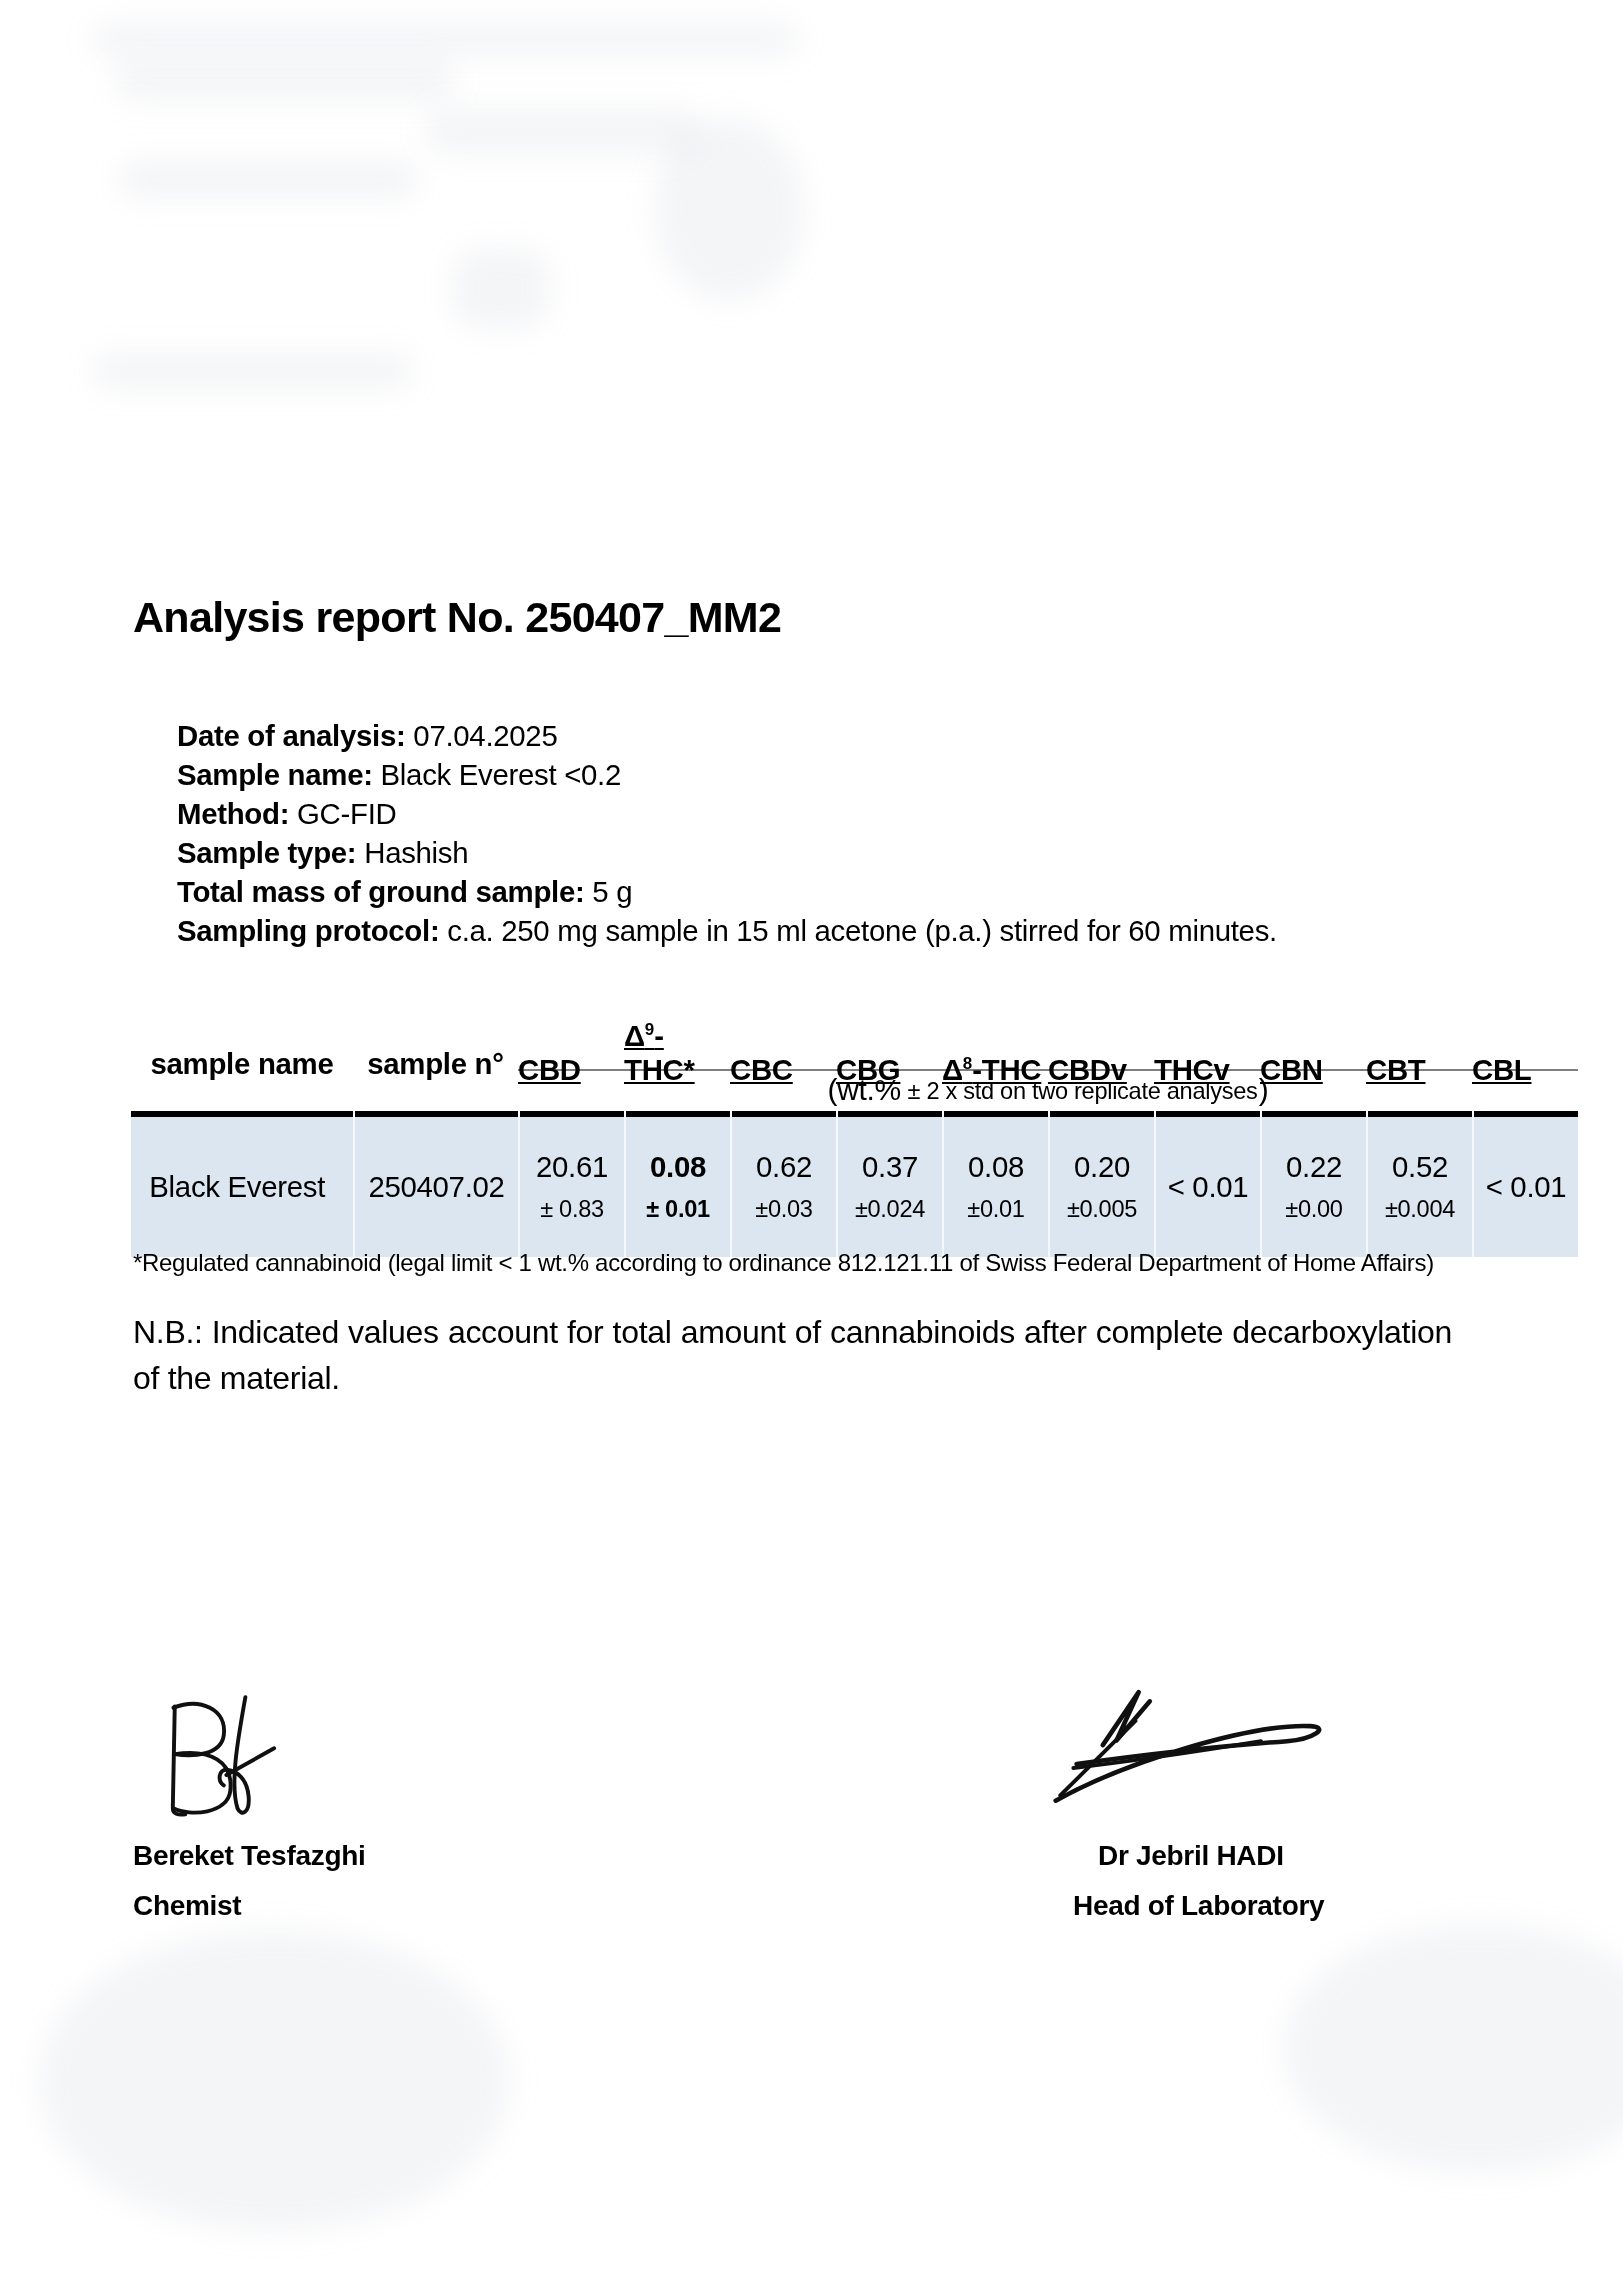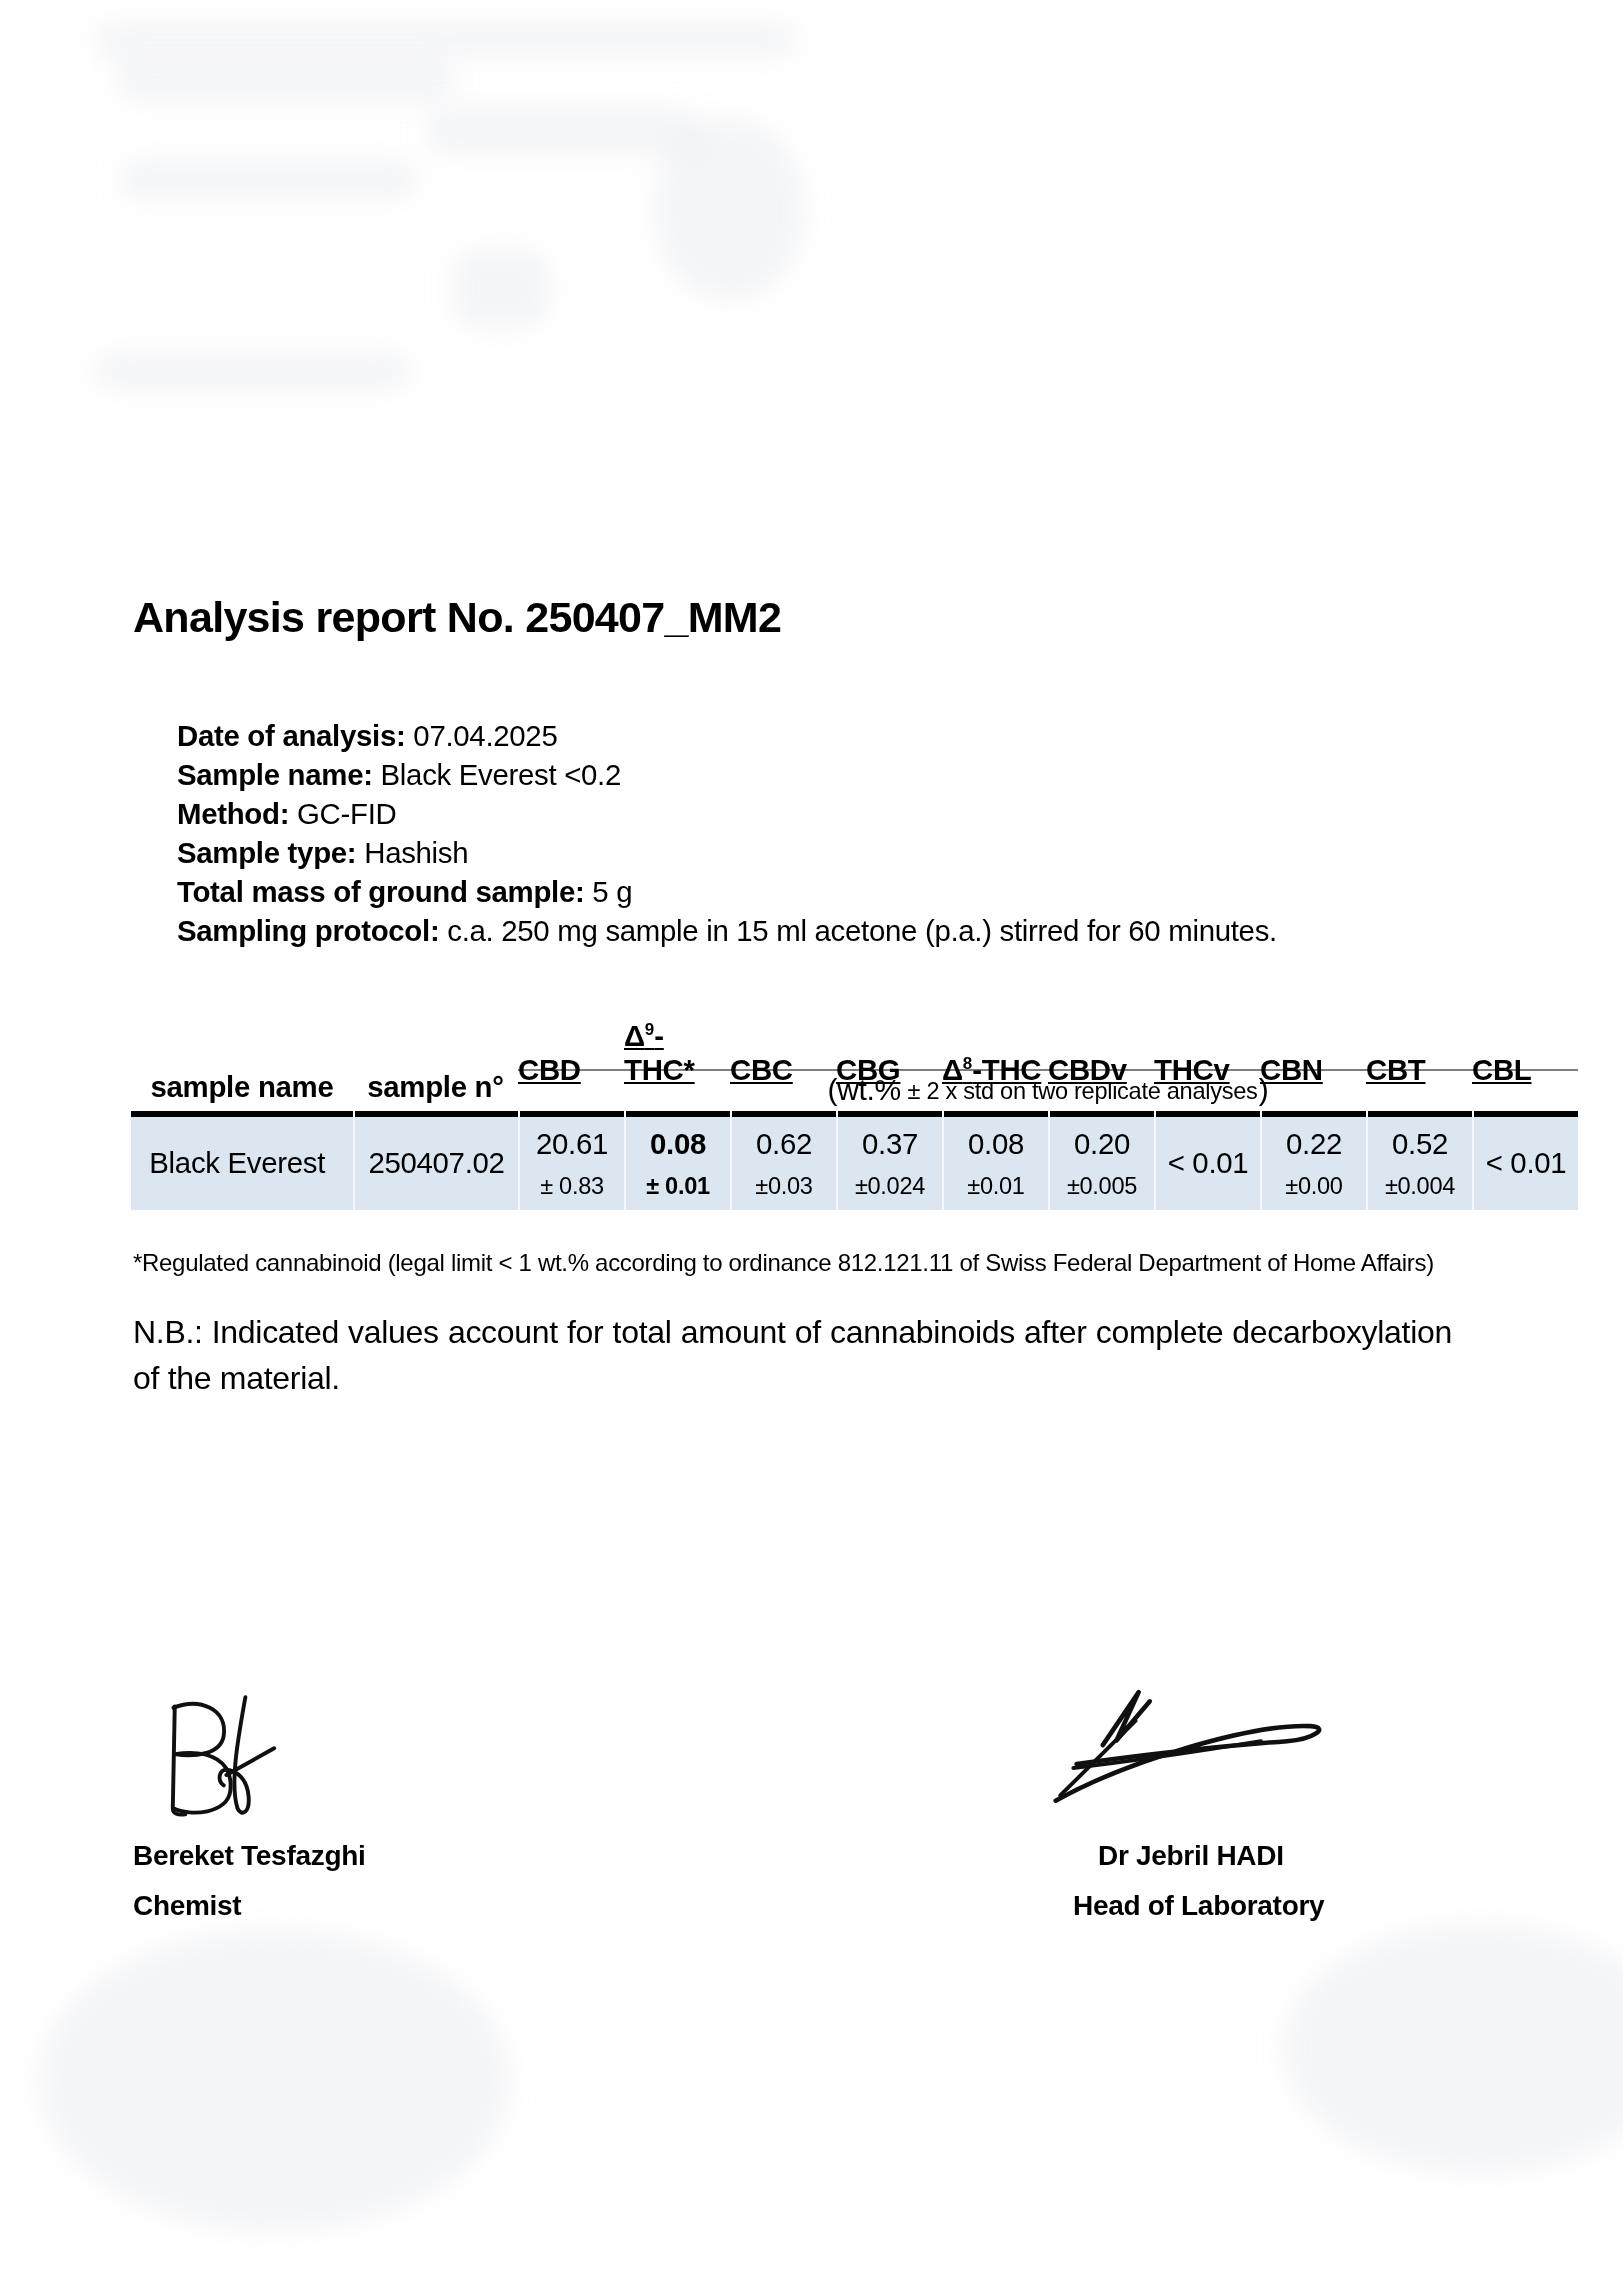--- a/index.html
+++ b/index.html
@@ -17,37 +17,37 @@
   .smudge.ell { border-radius: 50%; }
 
   .title { left:133px; top:593px; font-size:43px; font-weight:700; letter-spacing:-0.7px;text-align:right; }
 
   .meta { left:133px; top:716px; font-size:29.4px; line-height:39px;margin-left:44px; }
   .meta-line b { font-weight:700; }
 
   .tbl { left:131px; top:1019px; width:1447px; }
   .thead { display:grid; grid-template-columns:222px 165px 1060px; height:92px; }
   .hleft { display:flex; align-items:flex-end; justify-content:center;
-           font-weight:700; font-size:29.4px; padding-bottom:7px; }
+           font-weight:700; font-size:29.4px; padding-bottom:30px; }
   .analytes { display:flex; flex-direction:column; }
   .analyte-names { display:grid; grid-template-columns:repeat(10,106px);
                    align-items:end; height:52px; padding-bottom:3.9px;
                    border-bottom:2px solid #7f7f7f; }
   .aname { text-align:left; font-weight:700; font-size:29.4px;text-decoration:underline; }
   .aname sup { font-size:17px; vertical-align:super; letter-spacing:0; }
   .units { height:37px; display:flex; align-items:center; justify-content:center; font-weight:400; }
   .u-big { font-size:30px; }
   .u-small { font-size:23.6px; margin-left:6.5px; margin-right:1.3px; padding-top:3.3px; }
 
   .rule-row { display:grid; grid-template-columns:222px 165px repeat(10,106px); height:5.9px; }
   .rule-row .seg { background:#000; }
   .rule-row .seg + .seg { border-left:2.6px solid #fff; }
 
   .trow { display:grid; grid-template-columns:222px 165px repeat(10,106px);
-          height:93px; background:#dce6f1; }
+          height:140px; background:#dce6f1; }
   .trow > div + div { border-left:2px solid rgba(255,255,255,0.7); }
   .rname { display:flex; align-items:center; padding-left:18.3px; font-size:29.4px; }
   .rno   { display:flex; align-items:center; justify-content:center; font-size:29.4px; }
   .vcell { display:flex; flex-direction:column; align-items:center; justify-content:center; gap:11.8px; }
   .vmain { font-size:29.4px; }
   .vunc  { font-size:23.6px; }
   .bold  { font-weight:700; }
 
   .footnote { left:133px; top:1249px; font-size:24px; }
   .nb { left:133px; top:1309px; width:1319px; font-size:32px; line-height:46px; text-align:justify; }

